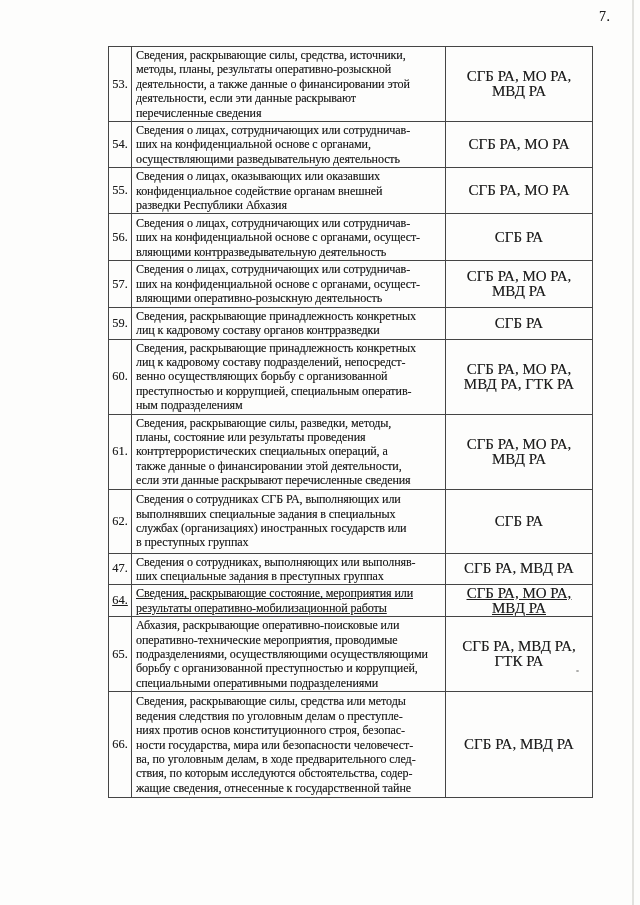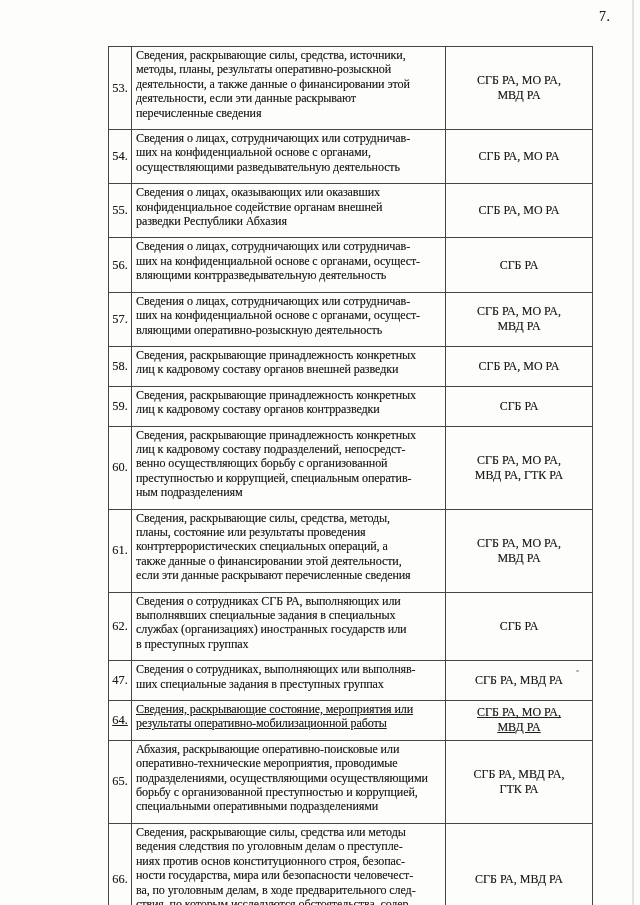--- a/index.html
+++ b/index.html
@@ -35,34 +35,34 @@
     padding: 0;
     overflow: hidden;
   }
   td.num {
     text-align: center;
     vertical-align: middle;
     font-size: 12.4px;
   }
   td.desc {
     vertical-align: middle;
-    padding: 1px 2px 9px 4px;
+    padding: 1px 2px 1px 4px;
   }
   td.desc .line {
     font-size: 12.1px;
     line-height: 14.4px;
     white-space: nowrap;
     letter-spacing: -0.12px;
   }
   td.org {
     vertical-align: middle;
     text-align: center;
   }
   td.org .line {
-    font-size: 12px;
+    font-size: 15px;
     line-height: 15px;
     white-space: nowrap;
   }
   .edge-shadow {
     position: absolute;
     left: 632px; top: 0;
     width: 2px; height: 905px;
     background: #d4d4d0;
     opacity: 0.65;
   }
@@ -140,30 +140,20 @@
     <td class="desc">
             <div class="line">Сведения о лицах, сотрудничающих или сотрудничав-</div>
             <div class="line">ших на конфиденциальной основе с органами, осущест-</div>
             <div class="line">вляющими оперативно-розыскную деятельность</div>
           </td>
     <td class="org">
             <div class="line">СГБ РА, МО РА,</div>
             <div class="line">МВД РА</div>
           </td>
   </tr>
-        <tr style="height: 31px;">
-    <td class="num"><span>58.</span></td>
-    <td class="desc">
-            <div class="line">Сведения, раскрывающие принадлежность конкретных</div>
-            <div class="line">лиц к кадровому составу органов внешней разведки</div>
-          </td>
-    <td class="org">
-            <div class="line">СГБ РА, МО РА</div>
-          </td>
-  </tr>
         <tr style="height: 31px; margin-top: 46px;">
     <td class="num"><span>59.</span></td>
     <td class="desc">
             <div class="line">Сведения, раскрывающие принадлежность конкретных</div>
             <div class="line">лиц к кадровому составу органов контрразведки</div>
           </td>
     <td class="org">
             <div class="line">СГБ РА</div>
           </td>
   </tr>
@@ -177,21 +167,21 @@
             <div class="line">ным подразделениям</div>
           </td>
     <td class="org">
             <div class="line">СГБ РА, МО РА,</div>
             <div class="line">МВД РА, ГТК РА</div>
           </td>
   </tr>
         <tr style="height: 74px;">
     <td class="num"><span>61.</span></td>
     <td class="desc">
-            <div class="line">Сведения, раскрывающие силы, средства, методы,</div>
+            <div class="line">Сведения, раскрывающие силы, разведки, методы,</div>
             <div class="line">планы, состояние или результаты проведения</div>
             <div class="line">контртеррористических специальных операций, а</div>
             <div class="line">также данные о финансировании этой деятельности,</div>
             <div class="line">если эти данные раскрывают перечисленные сведения</div>
           </td>
     <td class="org">
             <div class="line">СГБ РА, МО РА,</div>
             <div class="line">МВД РА</div>
           </td>
   </tr>

